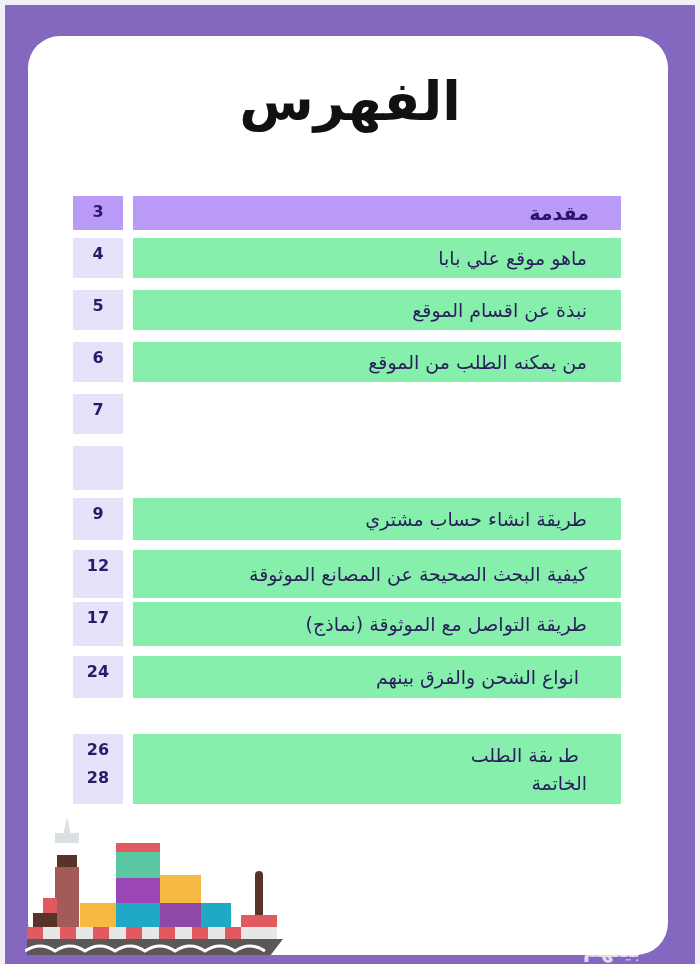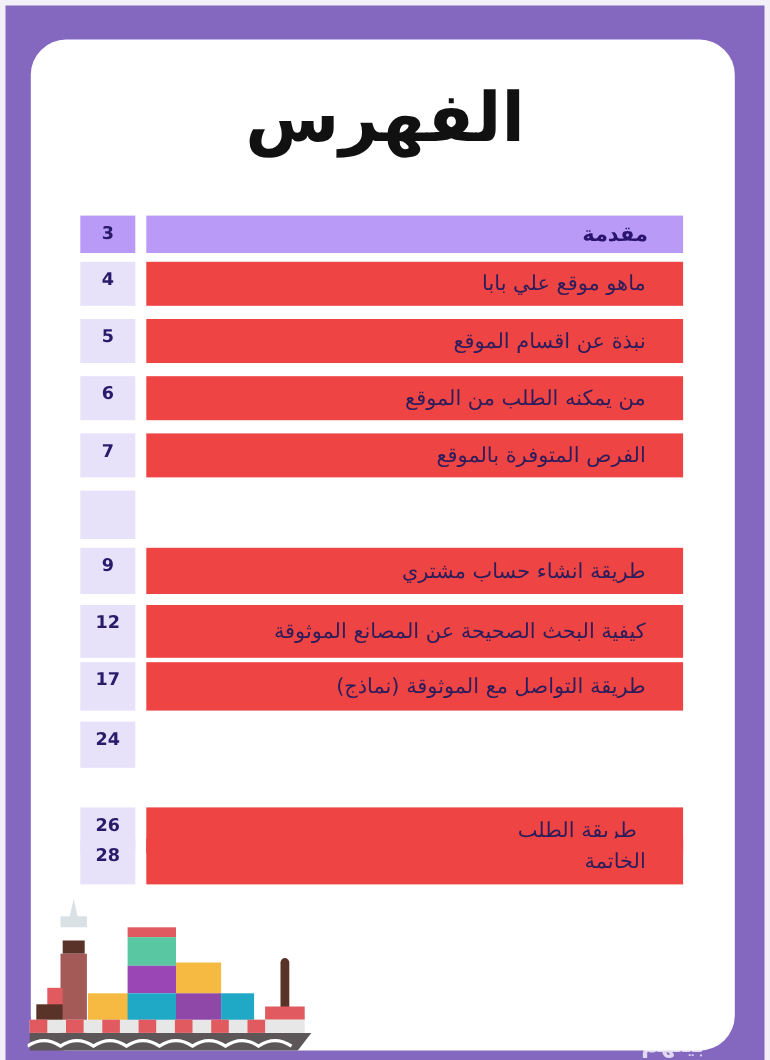--- a/index.html
+++ b/index.html
@@ -11,34 +11,34 @@
   .frame {
     position:absolute; left:5px; top:5px; width:690px; height:959px;
     background:#8468c0;
   }
   .card {
     position:absolute; left:28px; top:36px; width:640px; height:919px;
     background:#ffffff; border-radius:32px;
   }
   .title {
     position:absolute; left:0; right:0; top:70px; text-align:center;
-    font-size:62px; font-weight:bold; color:#111; direction:rtl;
+    font-size:54px; font-weight:bold; color:#111; direction:rtl;
     font-family: "DejaVu Sans", sans-serif;
     letter-spacing:1px;
   }
   .toc { position:absolute; left:73px; top:196px; width:548px; }
   .row { position:absolute; left:0; width:548px; height:40px; }
   .num {
     position:absolute; left:0; top:0; width:50px; height:100%;
     background:#e7e1fa; color:#2a1a6a; font-weight:bold; font-size:16px;
     display:flex; align-items:flex-start; justify-content:center; padding-top:6px; box-sizing:border-box;
   }
   .lbl {
     position:absolute; left:60px; top:0; width:488px; height:100%;
-    background:#ef4444; color:#2b1d5c; font-size:19px;
+    background:#86efac; color:#2b1d5c; font-size:19px;
     direction:rtl; text-align:right; padding-right:34px; box-sizing:border-box;
     display:flex; align-items:center;
   }
   .row.header .num, .row.header .lbl { background:#b99af7; }
   .row.header .lbl { font-weight:bold; color:#2a1470; padding-right:32px;text-align:center; }
   .row.section .lbl { font-weight:bold; color:#173046; font-size:21px; padding-right:32px; }
   .ship { position:absolute; left:25px; top:815px; }
   .wm {
     position:absolute; left:583px; top:937px; color:rgba(255,255,255,0.75);
     font-size:22px; font-weight:bold; direction:rtl;
@@ -64,39 +64,39 @@
   <div class="row" style="top:94px">
     <div class="num">5</div>
     <div class="lbl">نبذة عن اقسام الموقع</div>
   </div>
   <div class="row" style="top:146px">
     <div class="num">6</div>
     <div class="lbl">من يمكنه الطلب من الموقع</div>
   </div>
   <div class="row" style="top:198px">
     <div class="num">7</div>
-    <div class="lbl">الفرص المتوفرة بالموقع</div>
   </div>
   <div class="row section" style="top:250px;height:44px">
     <div class="num"></div>
   </div>
   <div class="row" style="top:302px;height:42px">
     <div class="num">9</div>
     <div class="lbl">طريقة انشاء حساب مشتري</div>
   </div>
   <div class="row" style="top:354px;height:48px">
     <div class="num">12</div>
     <div class="lbl">كيفية البحث الصحيحة عن المصانع الموثوقة</div>
   </div>
   <div class="row" style="top:406px;height:44px">
     <div class="num">17</div>
     <div class="lbl">طريقة التواصل مع الموثوقة (نماذج)</div>
   </div>
   <div class="row" style="top:460px;height:42px">
     <div class="num">24</div>
+    <div class="lbl" style="padding-right:42px">انواع الشحن والفرق بينهم</div>
   </div>
   <div class="row" style="top:538px;height:42px">
     <div class="num">26</div>
     <div class="lbl" style="padding-right:42px">طريقة الطلب</div>
   </div>
   <div class="row" style="top:566px;height:42px">
     <div class="num">28</div>
     <div class="lbl" style="">الخاتمة</div>
   </div>
 </div>

